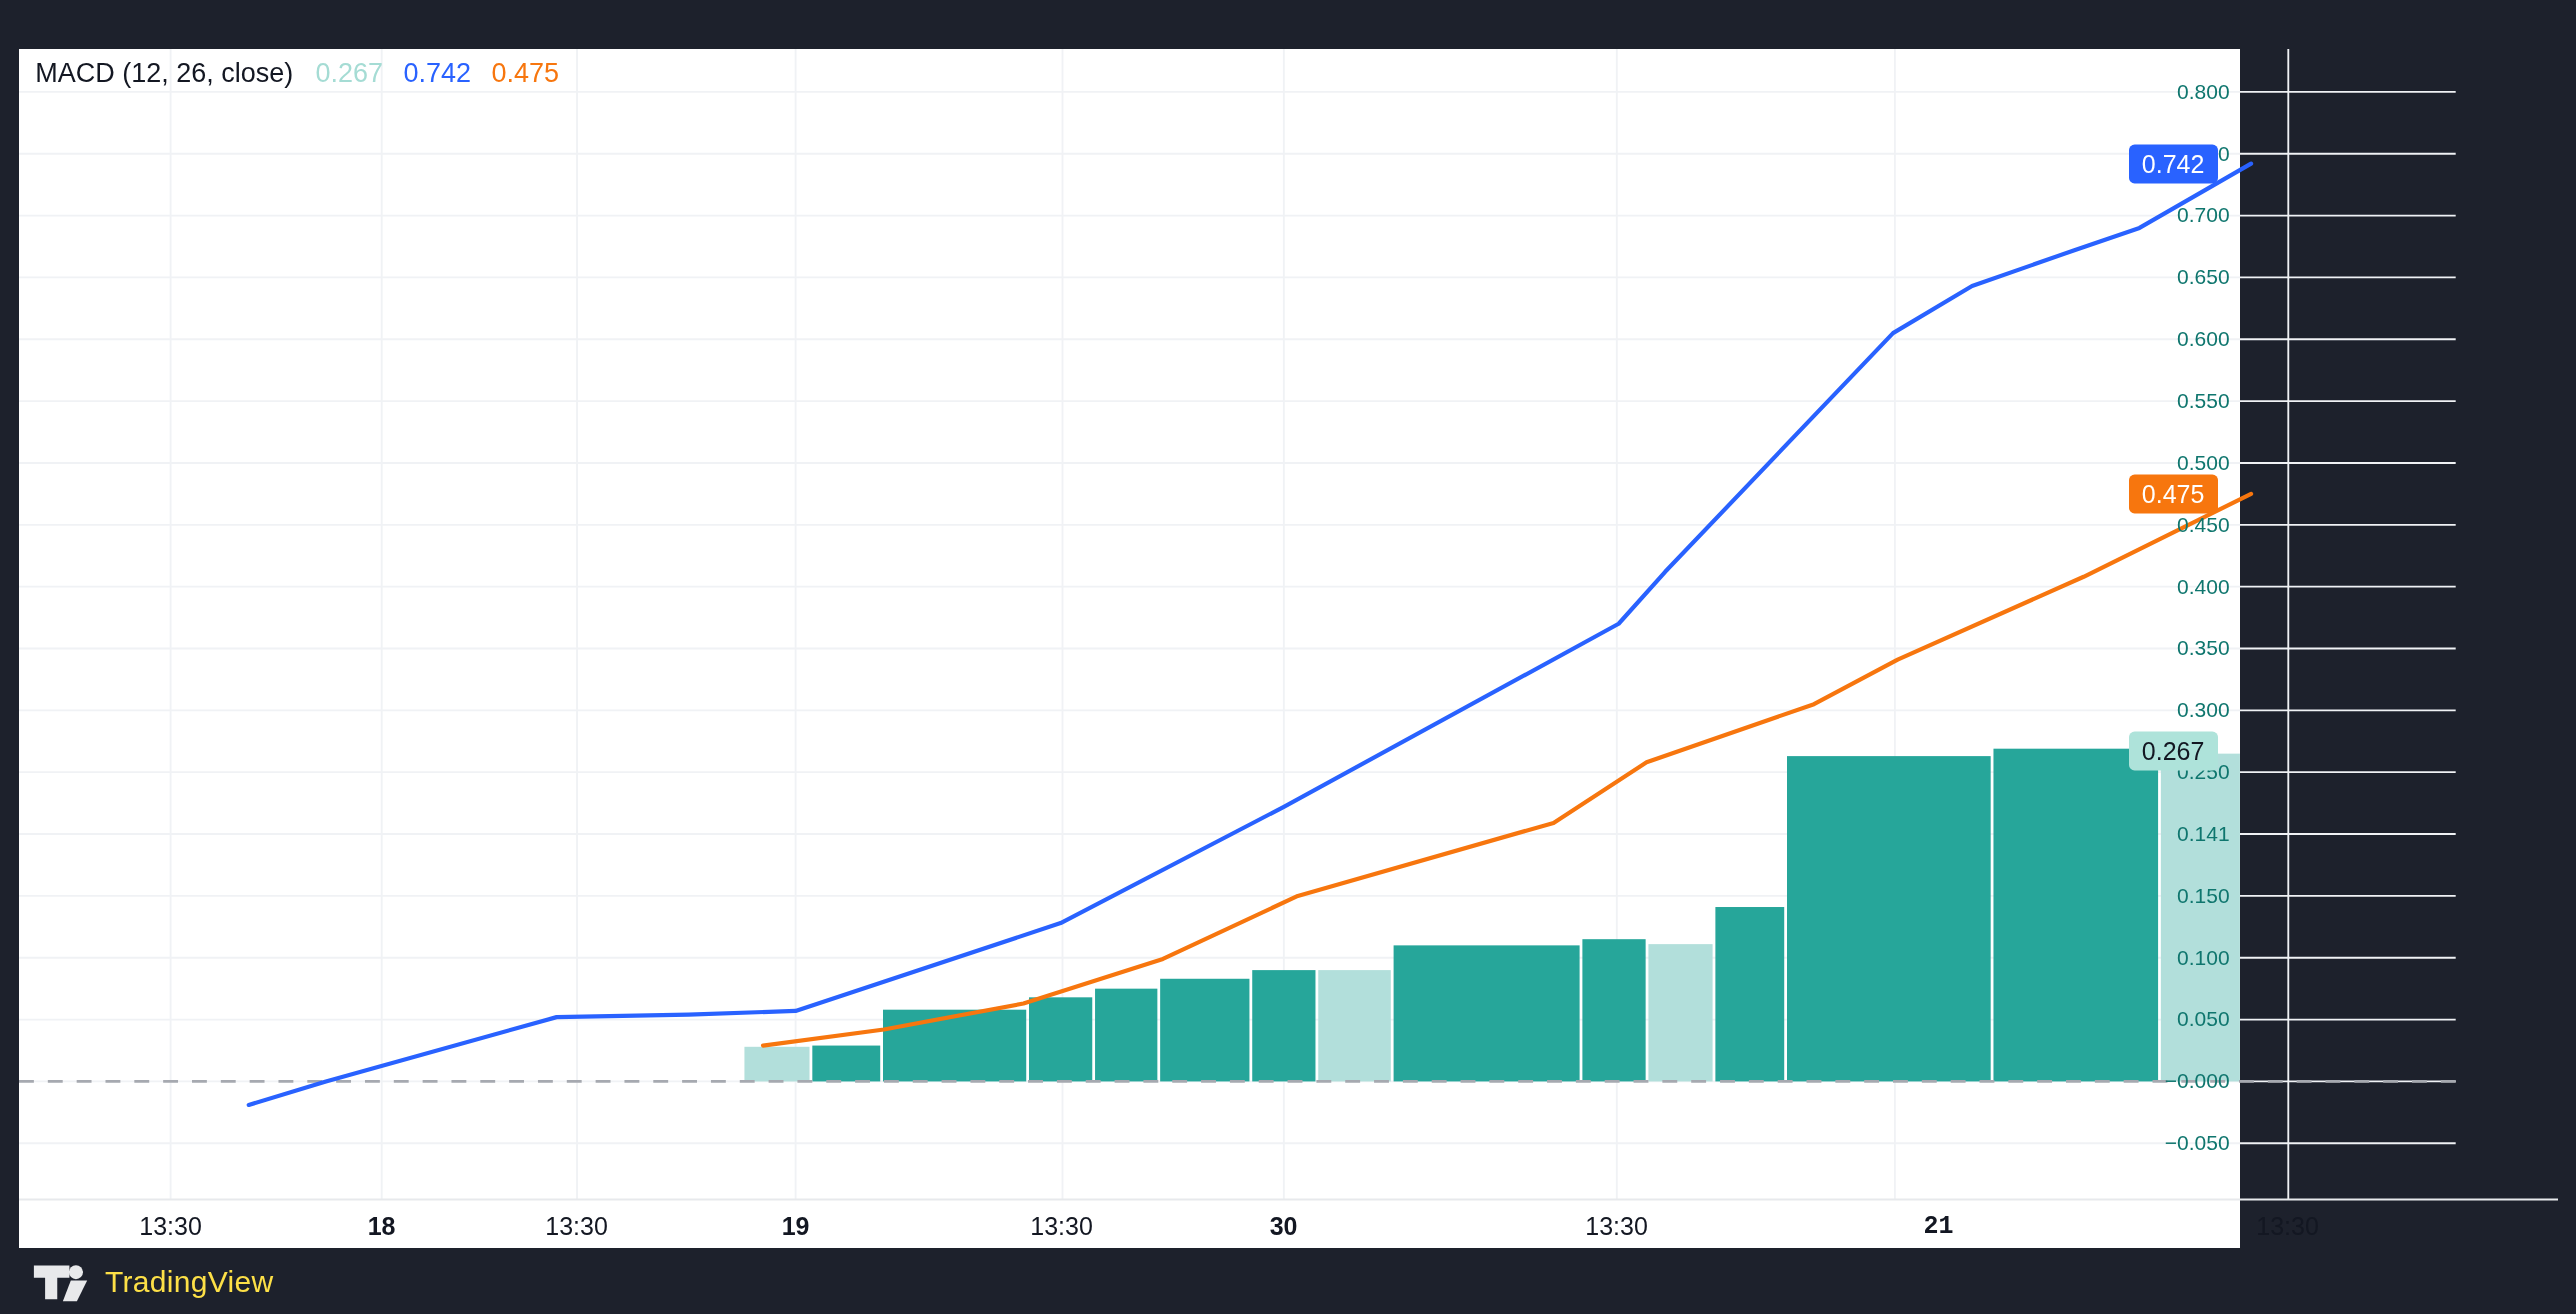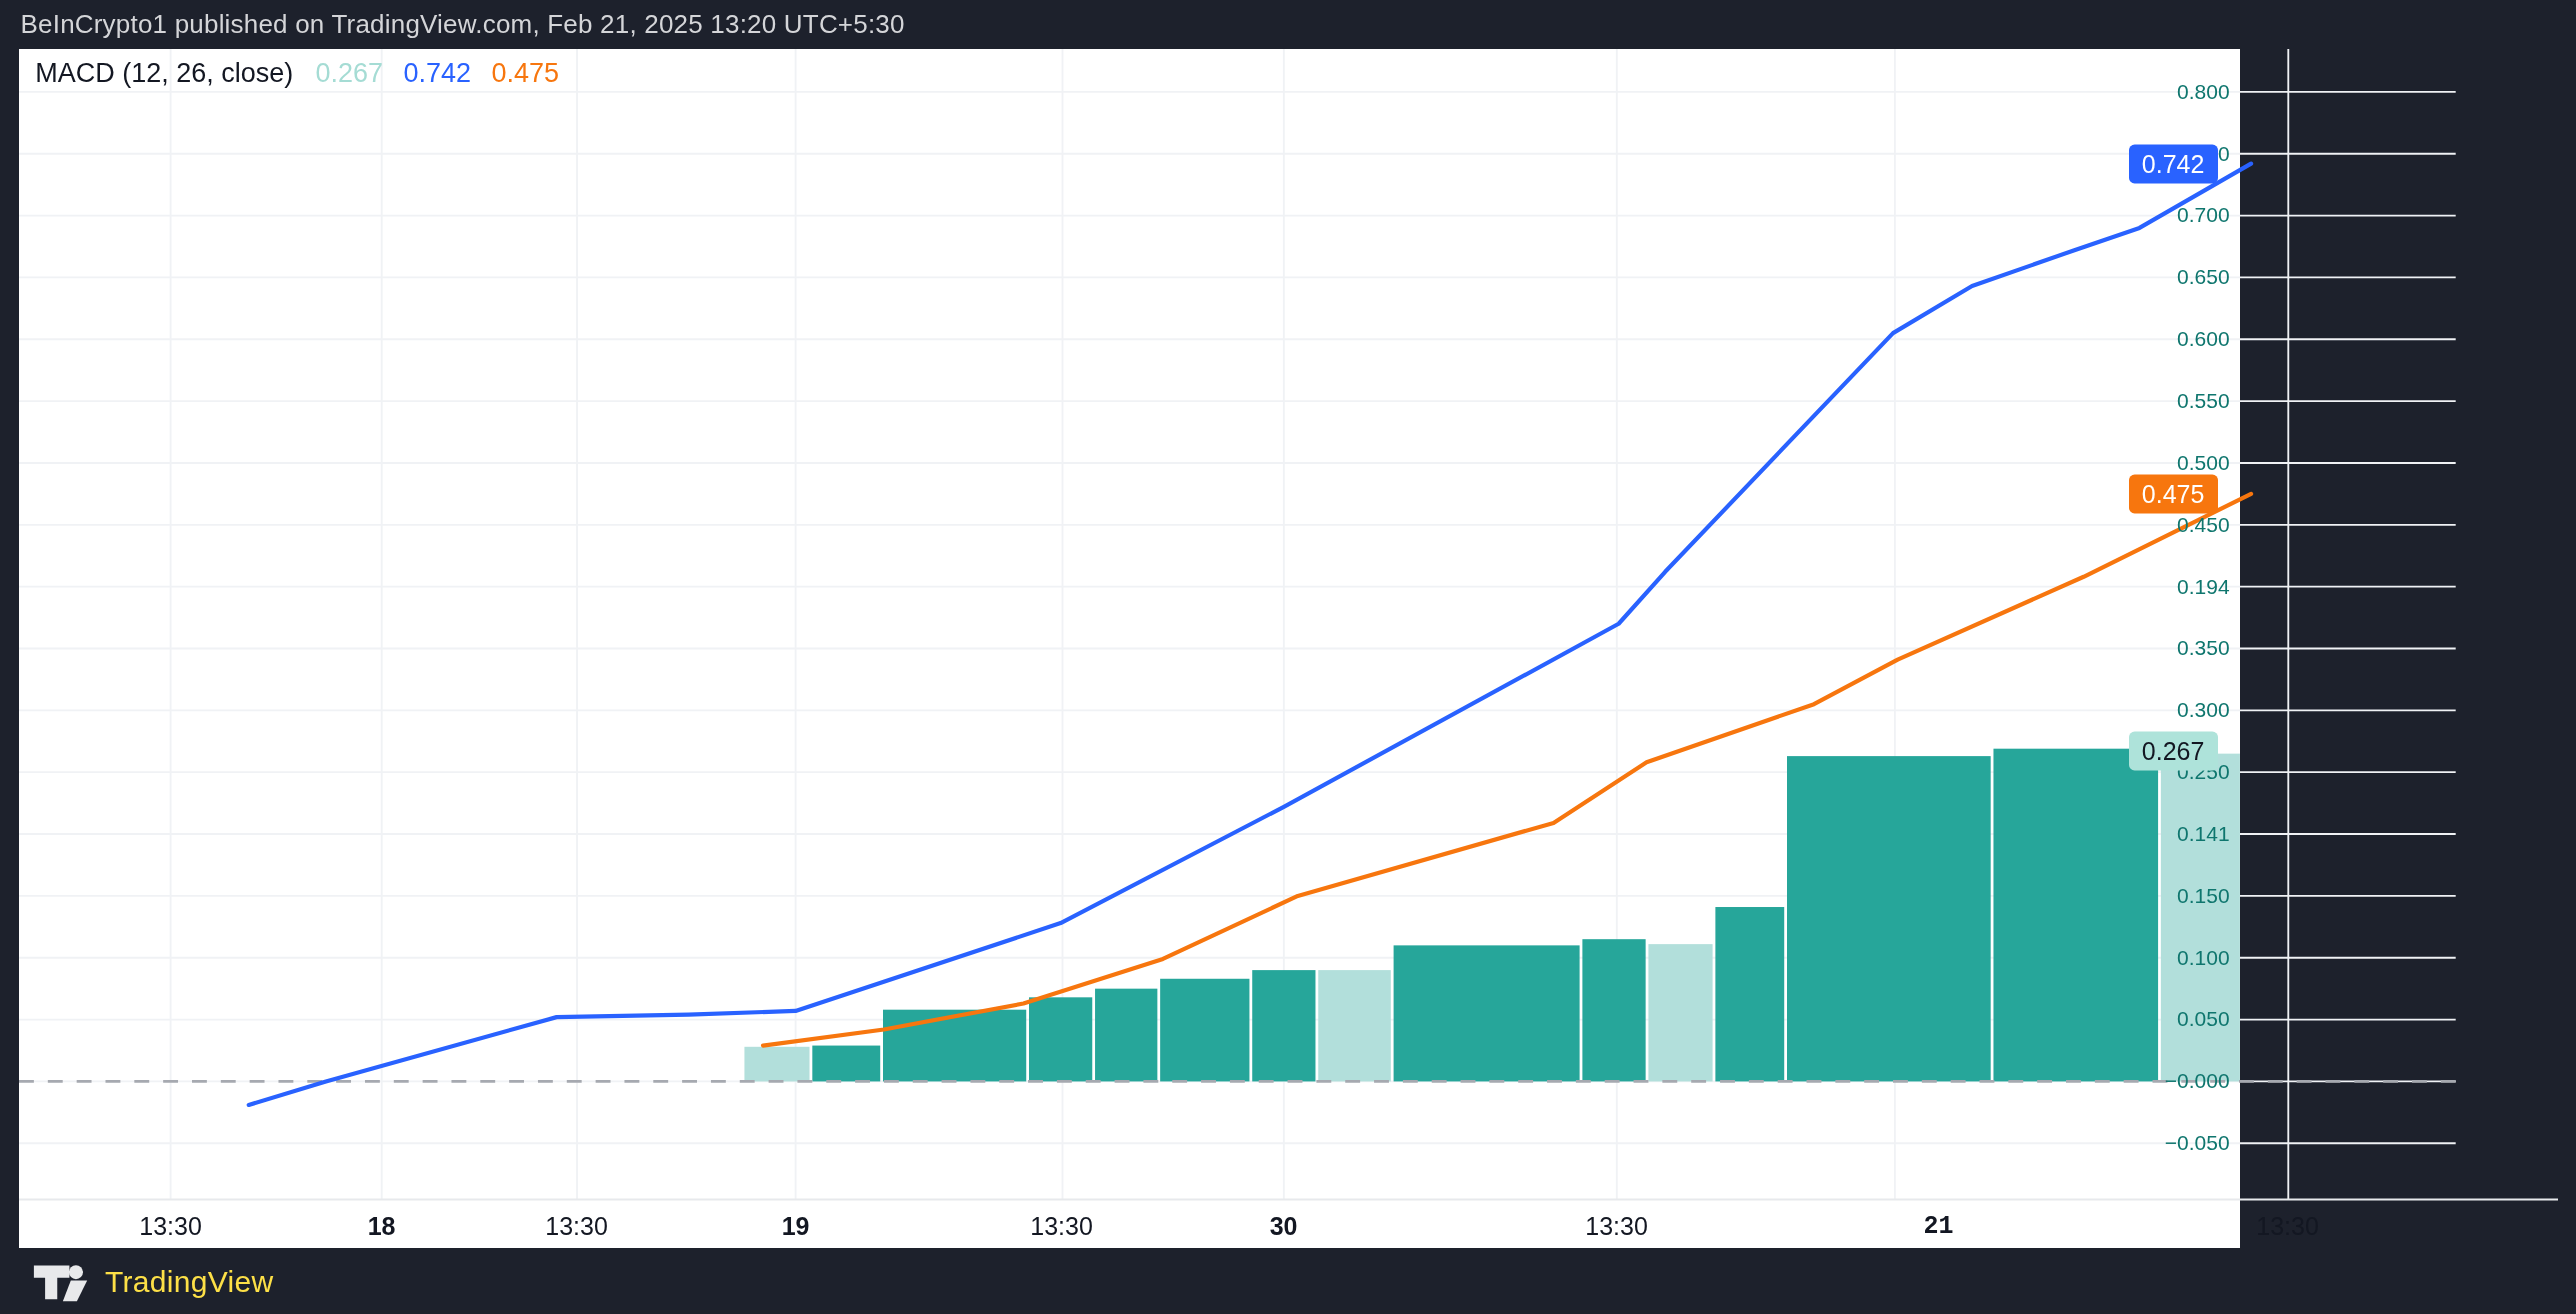--- a/index.html
+++ b/index.html
@@ -47,23 +47,20 @@
     display:flex;align-items:center;
   }
   .footer-logo{margin-left:32px;margin-right:15px;}
   .footer-brand{color:#fde047;font-size:30px;font-weight:500;letter-spacing:0.3px;}
 </style>
 </head>
 <body>
 
 <div class="frame">
 
-  <div class="topbar">
-    <span class="topbar-text">BeInCrypto1 published on TradingView.com, Feb 21, 2025 13:20 UTC+5:30</span>
-  </div>
 
   <div class="chart-area">
     <svg id="chart-svg" class="chart-svg" width="2539" height="1199" viewBox="0 0 2730 1289">
         <line x1="0" y1="46" x2="2620" y2="46" stroke="#f0f2f5" stroke-width="2"></line>
         <line x1="0" y1="112.5" x2="2620" y2="112.5" stroke="#f0f2f5" stroke-width="2"></line>
         <line x1="0" y1="179.0000000000001" x2="2620" y2="179.0000000000001" stroke="#f0f2f5" stroke-width="2"></line>
         <line x1="0" y1="245.5" x2="2620" y2="245.5" stroke="#f0f2f5" stroke-width="2"></line>
         <line x1="0" y1="312" x2="2620" y2="312" stroke="#f0f2f5" stroke-width="2"></line>
         <line x1="0" y1="378.4999999999999" x2="2620" y2="378.4999999999999" stroke="#f0f2f5" stroke-width="2"></line>
         <line x1="0" y1="445" x2="2620" y2="445" stroke="#f0f2f5" stroke-width="2"></line>
@@ -119,21 +116,21 @@
 
     <div id="y-axis">
         <div class="y-label" style="top: 43px;">0.800</div>
         <div class="y-label" style="top: 105px;">0.750</div>
         <div class="y-label" style="top: 166px;">0.700</div>
         <div class="y-label" style="top: 228px;">0.650</div>
         <div class="y-label" style="top: 290px;">0.600</div>
         <div class="y-label" style="top: 352px;">0.550</div>
         <div class="y-label" style="top: 414px;">0.500</div>
         <div class="y-label" style="top: 476px;">0.450</div>
-        <div class="y-label" style="top: 538px;">0.194</div>
+        <div class="y-label" style="top: 538px;">0.400</div>
         <div class="y-label" style="top: 599px;">0.350</div>
         <div class="y-label" style="top: 661px;">0.300</div>
         <div class="y-label" style="top: 723px;">0.250</div>
         <div class="y-label" style="top: 785px;">0.141</div>
         <div class="y-label" style="top: 847px;">0.150</div>
         <div class="y-label" style="top: 909px;">0.100</div>
         <div class="y-label" style="top: 970px;">0.050</div>
         <div class="y-label" style="top: 1032px;">−0.000</div>
         <div class="y-label" style="top: 1094px;">−0.050</div>
       </div>

